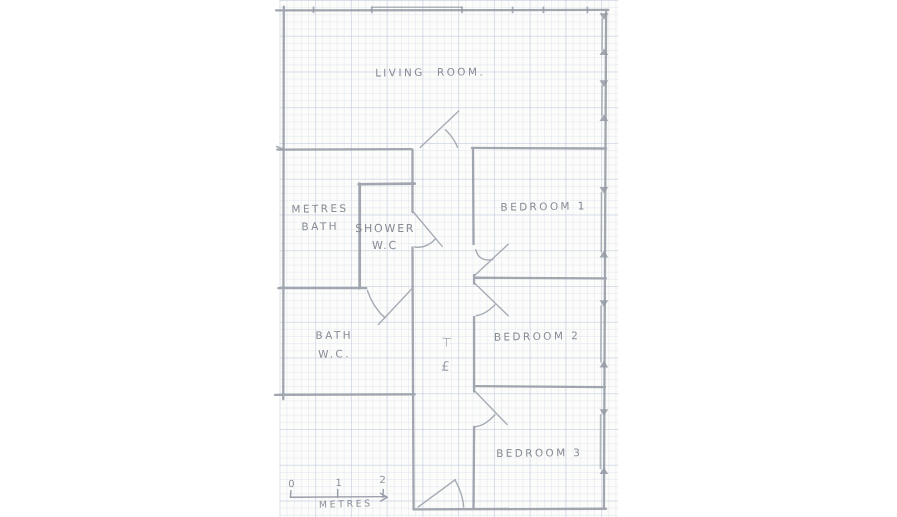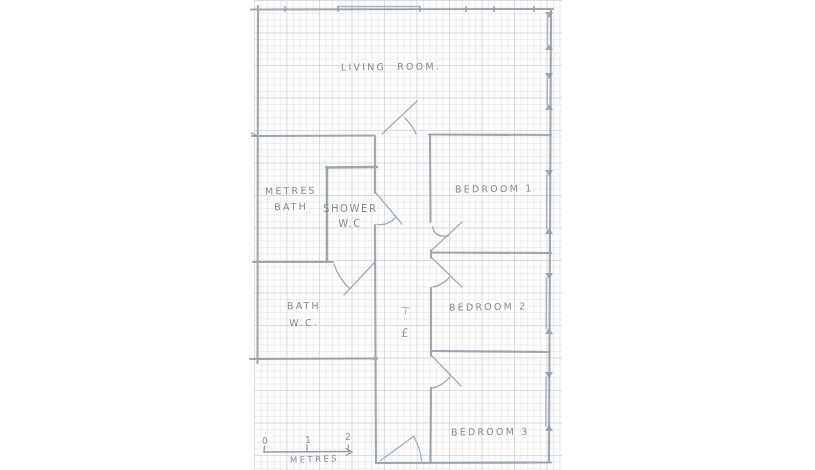--- a/index.html
+++ b/index.html
@@ -146,21 +146,21 @@
 
 <div class="lbl center" style="left:272px;top:297px;width:64px;line-height:17px;transform:rotate(-0.8deg);">
   <div>BATH</div>
   <div>W.C.</div>
 </div>
 
 <div class="lbl" style="left:455px;top:183px;transform:rotate(-0.8deg);">BEDROOM 1</div>
 
 <div class="lbl" style="left:449px;top:301px;transform:rotate(-1deg);">BEDROOM 2</div>
 
-<div class="lbl" style="left:451px;top:426px;transform:rotate(-0.6deg);">BEDROOM 3</div>
+<div class="lbl" style="left:451px;top:407px;transform:rotate(-0.6deg);">BEDROOM 3</div>
 
 <div class="hallmark" style="left:401px;top:305px;font-size:11px;">⊤</div>
 <div class="hallmark" style="left:401px;top:326px;font-size:12px;">£</div>
 
 <div class="num" style="left:262px;top:436px;">0</div>
 <div class="num" style="left:305px;top:435px;">1</div>
 <div class="num" style="left:345px;top:432px;">2</div>
 <div class="num" style="left:290px;top:454px;font-size:8.5px;letter-spacing:2.4px;transform:rotate(-1.5deg);">METRES</div>
 
 </body></html>

